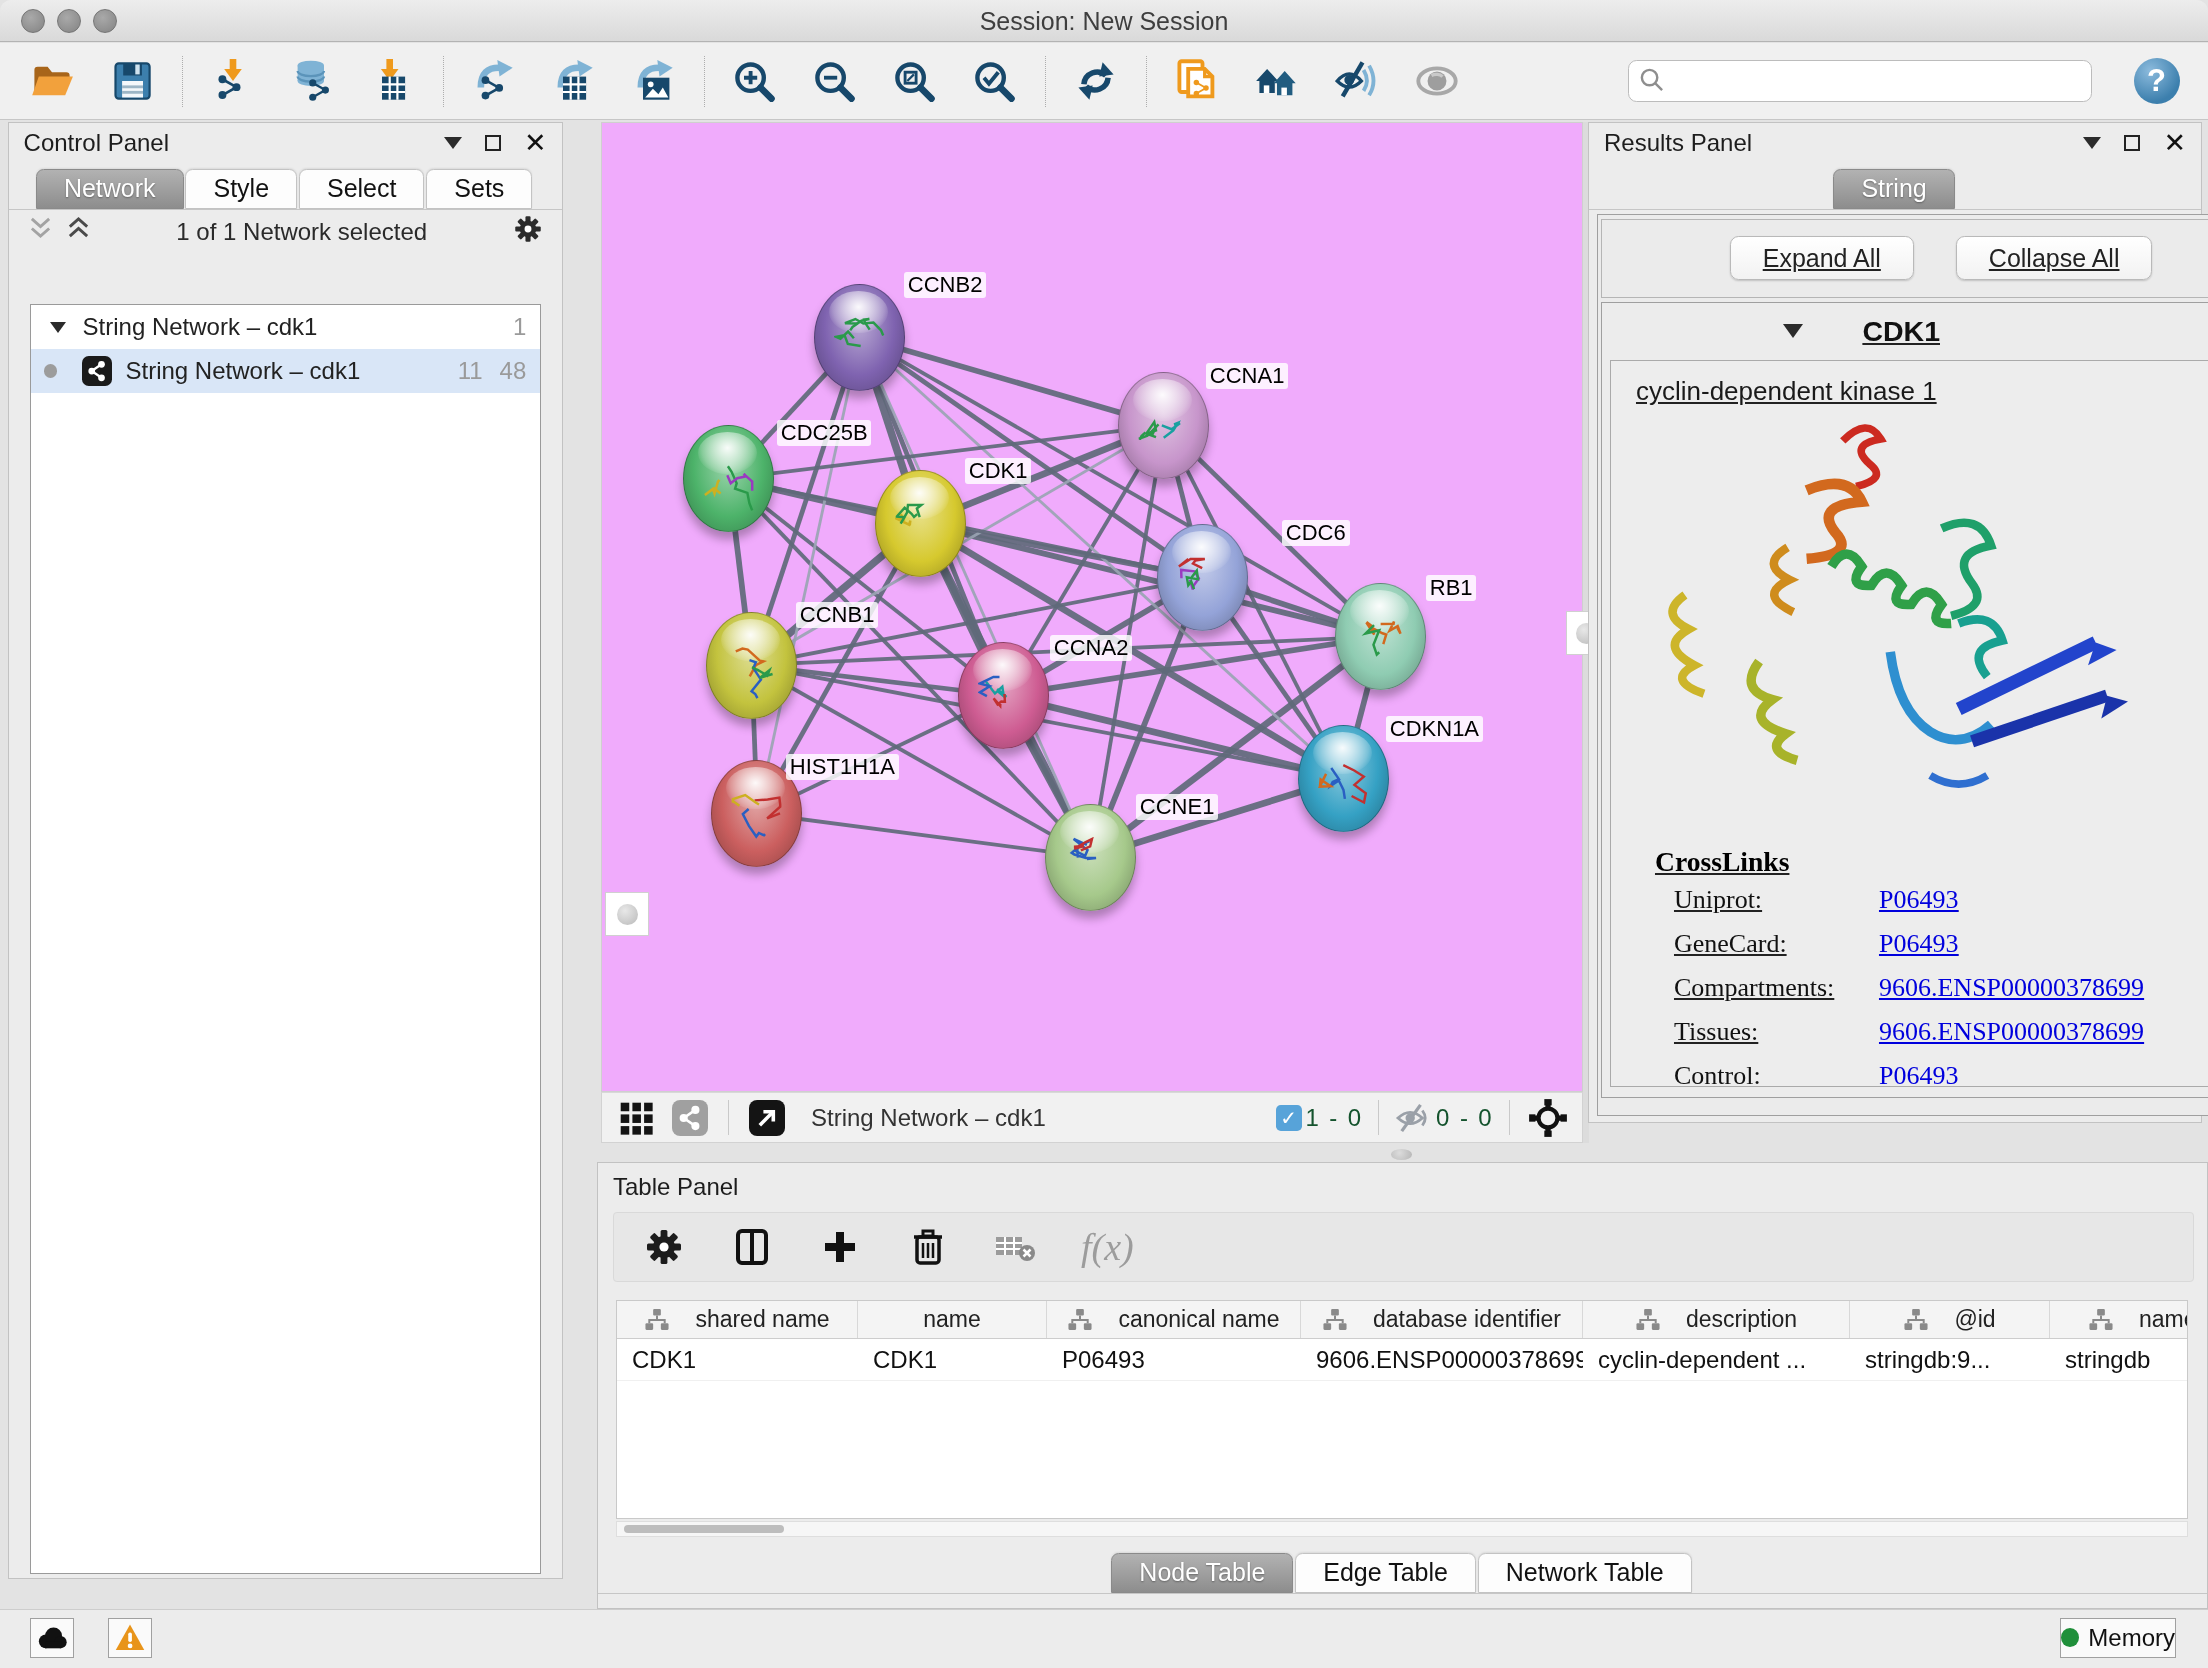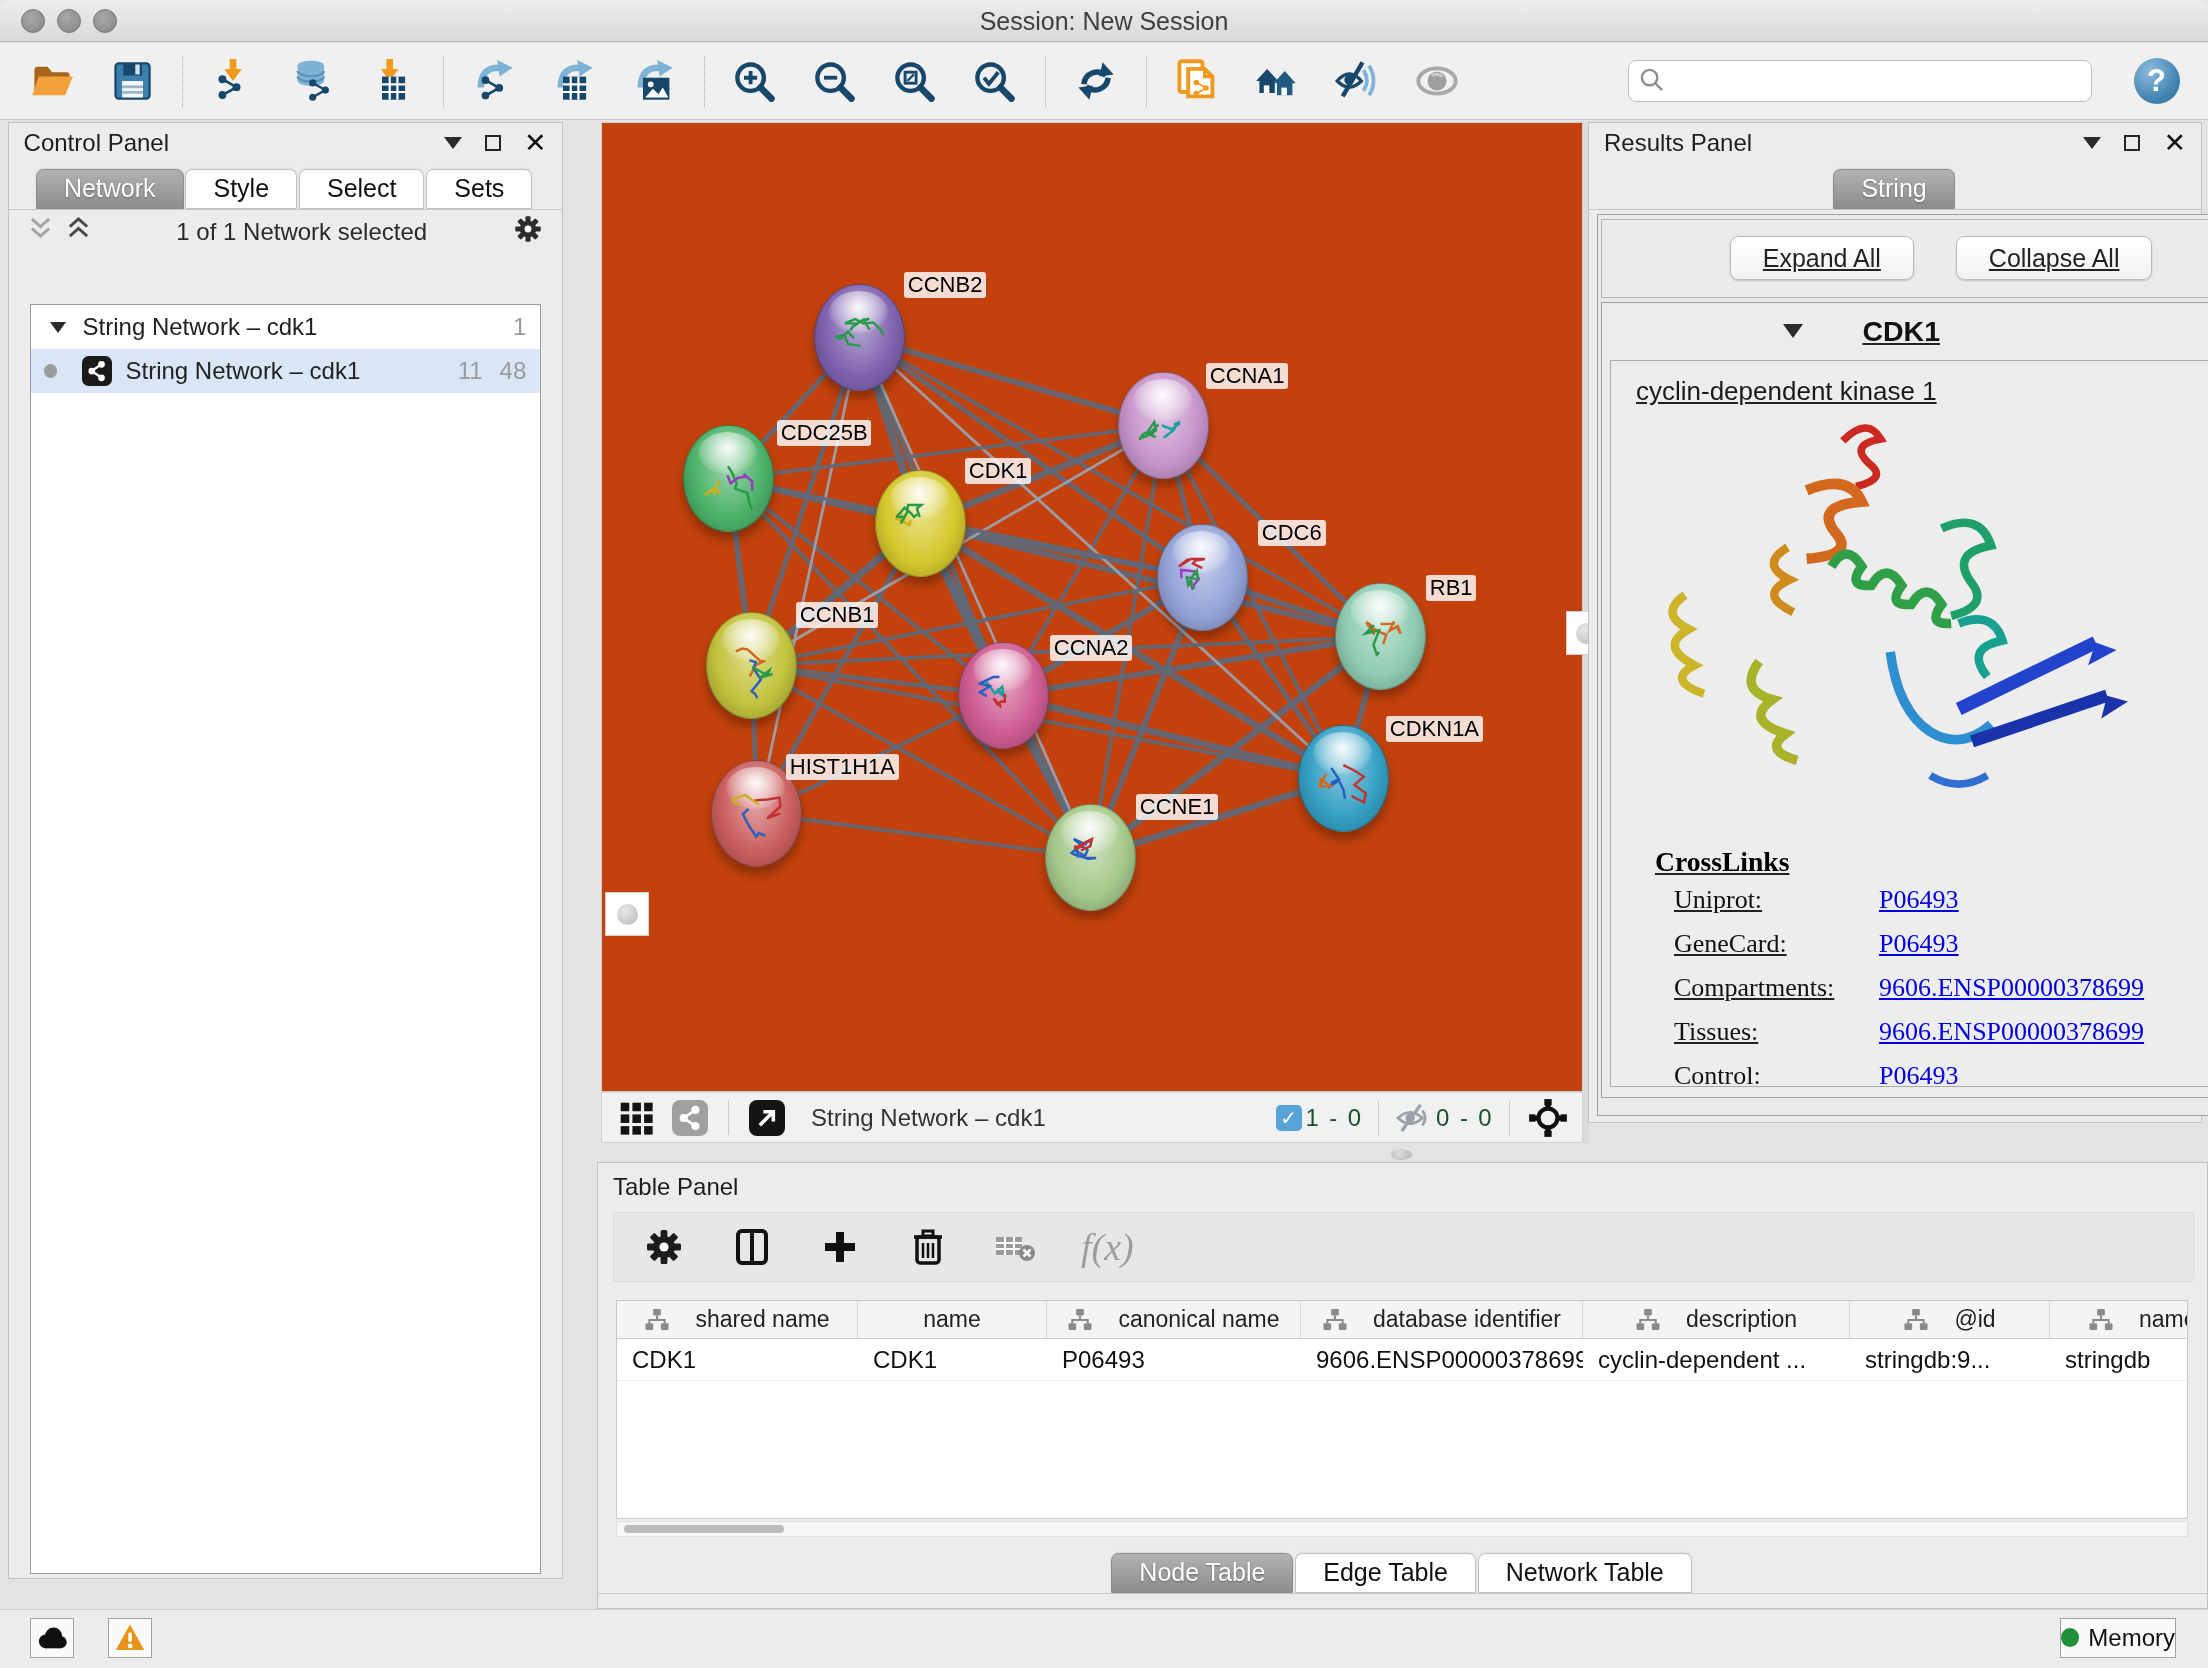--- a/index.html
+++ b/index.html
@@ -50,21 +50,21 @@
   
   #control-panel { left:7.6px; top:122px; width:555px; height:1457px; }
   #cp-status { height:44px; display:flex; align-items:center; padding:0 19px; font-size:24px; color:#2a2a2a; }
   #cp-tree { position:absolute; left:21px; right:21px; top:181px; bottom:3.8px;
     background:#fff; border:1px solid #9a9a9a; overflow:hidden; }
   .tree-row { height:44px; display:flex; align-items:center; font-size:24px; padding:0 13.3px; }
   .tree-row.selected { background:#d9e6f7; }
   .tree-count { color:#9a9a9a; margin-left:17px; }
   .bullet { width:13.3px; height:13.3px; border-radius:50%; background:#9c9c9c; }
   
-  #canvas { left:601px; top:122px; width:982px; height:970px; background:#c2410c;
+  #canvas { left:601px; top:122px; width:982px; height:970px; background:#f0abfc;
     border:1px solid #cfcfcf; position:absolute; overflow:hidden; }
   #edge-svg { position:absolute; left:0; top:0; }
   .node { position:absolute; border-radius:50%; box-shadow:0 7.6px 9.5px rgba(0,0,0,.28);
     border:1px solid rgba(0,0,0,.25); cursor:pointer; }
   .gloss { position:absolute; left:16%; top:6%; width:66%; height:40%; border-radius:50%;
     background:radial-gradient(ellipse at 50% 38%, rgba(255,255,255,.95), rgba(255,255,255,.25) 62%, rgba(255,255,255,0) 78%); }
   .nlabel { position:absolute; font-size:22px; color:#000; background:rgba(255,255,255,.82);
     padding:0 3.8px; border-radius:2.9px; white-space:nowrap; }
   
   #netbar { position:absolute; left:601px; top:1092px; width:982px; height:51px;
@@ -502,21 +502,21 @@
     </div>
     <span class="nlabel" style="left: 363px; top: 335px;">CDK1</span>
     <div class="node" style="left: 555px; top: 401px; width: 91px; height: 107px; background: radial-gradient(at 50% 38%, rgb(196, 204, 234) 0%, rgb(148, 163, 216) 55%, rgb(101, 111, 147) 100%);">
       <span class="gloss"></span>
     <svg width="53" height="57" viewBox="0 0 56 60" style="position:absolute;left:19px;top:32px">
         <path d="M13.8 23.8 L16.6 34.2 L17.6 30.1 L23.1 22.5 L18.6 15.1 L4.4 13.6 L4.7 22.3" stroke="#9a3ac0" stroke-width="2.6" fill="none"></path>
         <path d="M15.5 21.3 L20.9 14.3 L22.2 23.5 L10.4 21.4 L11.9 29.7 L15.0 25.7 L18.0 33.9" stroke="#2a9a4a" stroke-width="2.6" fill="none"></path>
         <path d="M26.6 11.7 L16.9 6.8 L19.5 3.6 L29.4 2.0 L14.4 2.0 L2.0 10.0 L12.0 2.0" stroke="#c23030" stroke-width="2.6" fill="none"></path>
       </svg>
     </div>
-    <span class="nlabel" style="left: 656px; top: 397px;">CDC6</span>
+    <span class="nlabel" style="left: 680px; top: 397px;">CDC6</span>
     <div class="node" style="left: 733px; top: 460px; width: 91px; height: 107px; background: radial-gradient(at 50% 38%, rgb(193, 227, 213) 0%, rgb(143, 204, 178) 55%, rgb(97, 139, 121) 100%);">
       <span class="gloss"></span>
     <svg width="53" height="57" viewBox="0 0 56 60" style="position:absolute;left:19px;top:32px">
         <path d="M12.1 6.2 L17.0 9.9 L20.3 19.5 L14.4 10.5 L29.0 18.1 L33.0 19.4 L29.9 29.7" stroke="#d2691e" stroke-width="2.6" fill="none"></path>
         <path d="M20.1 9.6 L11.2 18.3 L25.6 14.9 L23.6 19.9 L19.5 30.2 L23.0 40.7 L25.6 38.2" stroke="#2a9a4a" stroke-width="2.6" fill="none"></path>
         <path d="M27.1 8.4 L40.8 8.0 L41.2 5.7 L36.5 15.5 L45.1 10.6 L48.1 18.6 L44.8 12.5" stroke="#d2691e" stroke-width="2.6" fill="none"></path>
       </svg>
     </div>
     <span class="nlabel" style="left: 824px; top: 452px;">RB1</span>
     <div class="node" style="left: 104px; top: 489px; width: 91px; height: 107px; background: radial-gradient(at 50% 38%, rgb(222, 222, 149) 0%, rgb(195, 195, 62) 55%, rgb(133, 133, 42) 100%);">

